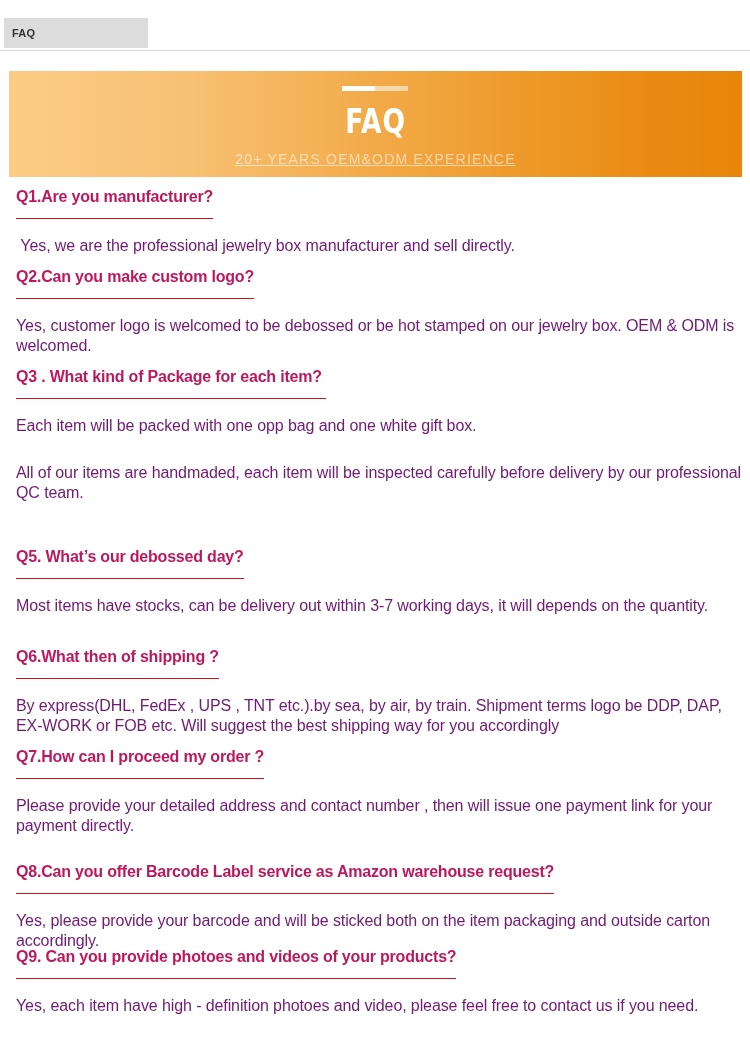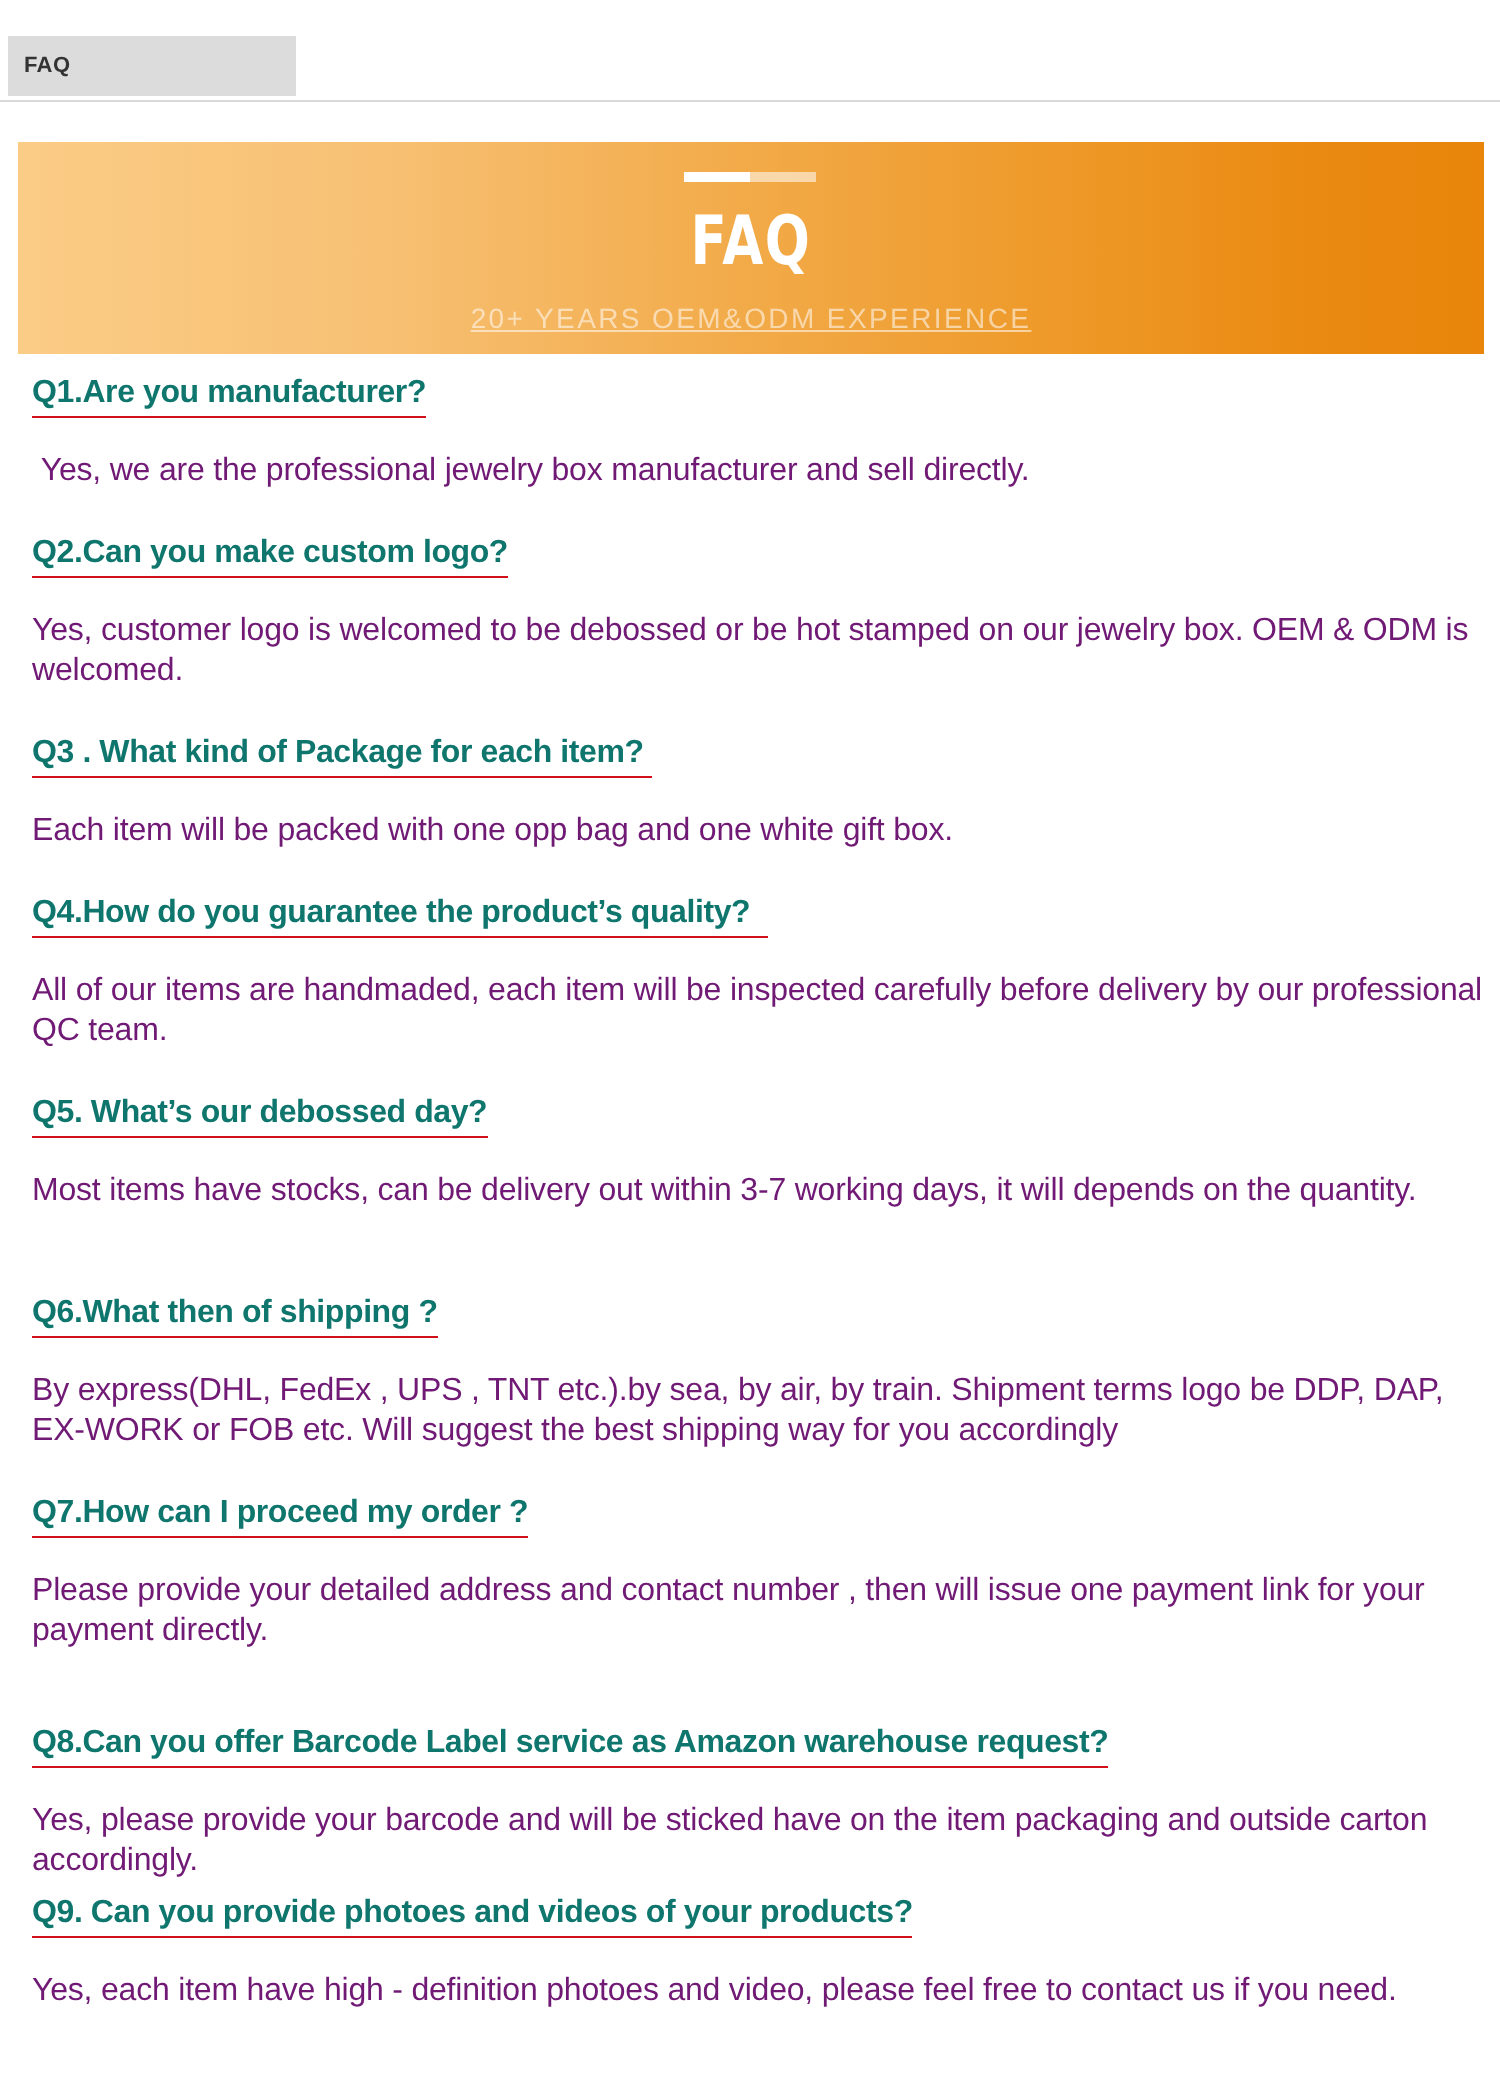--- a/index.html
+++ b/index.html
@@ -95,26 +95,26 @@
       top: 186px;
       width: 728px;
     }
     .faq-item {
       position: absolute;
       left: 0;
       width: 728px;
     }
     .question {
       display: inline-block;
-      color: #0f766e;
+      color: #be185d;
       font-weight: bold;
       font-size: 16px;
       line-height: 22px;
       border-bottom: 1.5px solid #d0101b;
-      padding-bottom: 0;
+      padding-bottom: 10px;
       white-space: pre;
       letter-spacing: -0.2px;
     }
     .answer {
       margin-top: 17px;
       color: #701a75;
       font-size: 16px;
       line-height: 20px;
       white-space: pre-wrap;
       letter-spacing: -0.1px;
@@ -143,36 +143,35 @@
   </div>
   <div class="faq-item" style="top:80px">
     <div class="question">Q2.Can you make custom logo?</div>
     <div class="answer">Yes, customer logo is welcomed to be debossed or be hot stamped on our jewelry box. OEM &amp; ODM is welcomed.</div>
   </div>
   <div class="faq-item" style="top:180px">
     <div class="question">Q3 . What kind of Package for each item? </div>
     <div class="answer">Each item will be packed with one opp bag and one white gift box.</div>
   </div>
   <div class="faq-item" style="top:260px">
-    <div class="question">Q4.How do you guarantee the product’s quality?  </div>
     <div class="answer">All of our items are handmaded, each item will be inspected carefully before delivery by our professional QC team.</div>
   </div>
   <div class="faq-item" style="top:360px">
     <div class="question">Q5. What’s our debossed day?</div>
     <div class="answer">Most items have stocks, can be delivery out within 3-7 working days, it will depends on the quantity.</div>
   </div>
   <div class="faq-item" style="top:460px">
     <div class="question">Q6.What then of shipping ?</div>
     <div class="answer">By express(DHL, FedEx , UPS , TNT etc.).by sea, by air, by train. Shipment terms logo be DDP, DAP, EX-WORK or FOB etc. Will suggest the best shipping way for you accordingly</div>
   </div>
   <div class="faq-item" style="top:560px">
     <div class="question">Q7.How can I proceed my order ?</div>
     <div class="answer">Please provide your detailed address and contact number , then will issue one payment link for your payment directly.</div>
   </div>
   <div class="faq-item" style="top:675px">
     <div class="question">Q8.Can you offer Barcode Label service as Amazon warehouse request?</div>
-    <div class="answer">Yes, please provide your barcode and will be sticked have on the item packaging and outside carton accordingly.</div>
+    <div class="answer">Yes, please provide your barcode and will be sticked both on the item packaging and outside carton accordingly.</div>
   </div>
   <div class="faq-item" style="top:760px">
     <div class="question">Q9. Can you provide photoes and videos of your products?</div>
     <div class="answer">Yes, each item have high - definition photoes and video, please feel free to contact us if you need.</div>
   </div>
 </div>
 
 </body></html>

